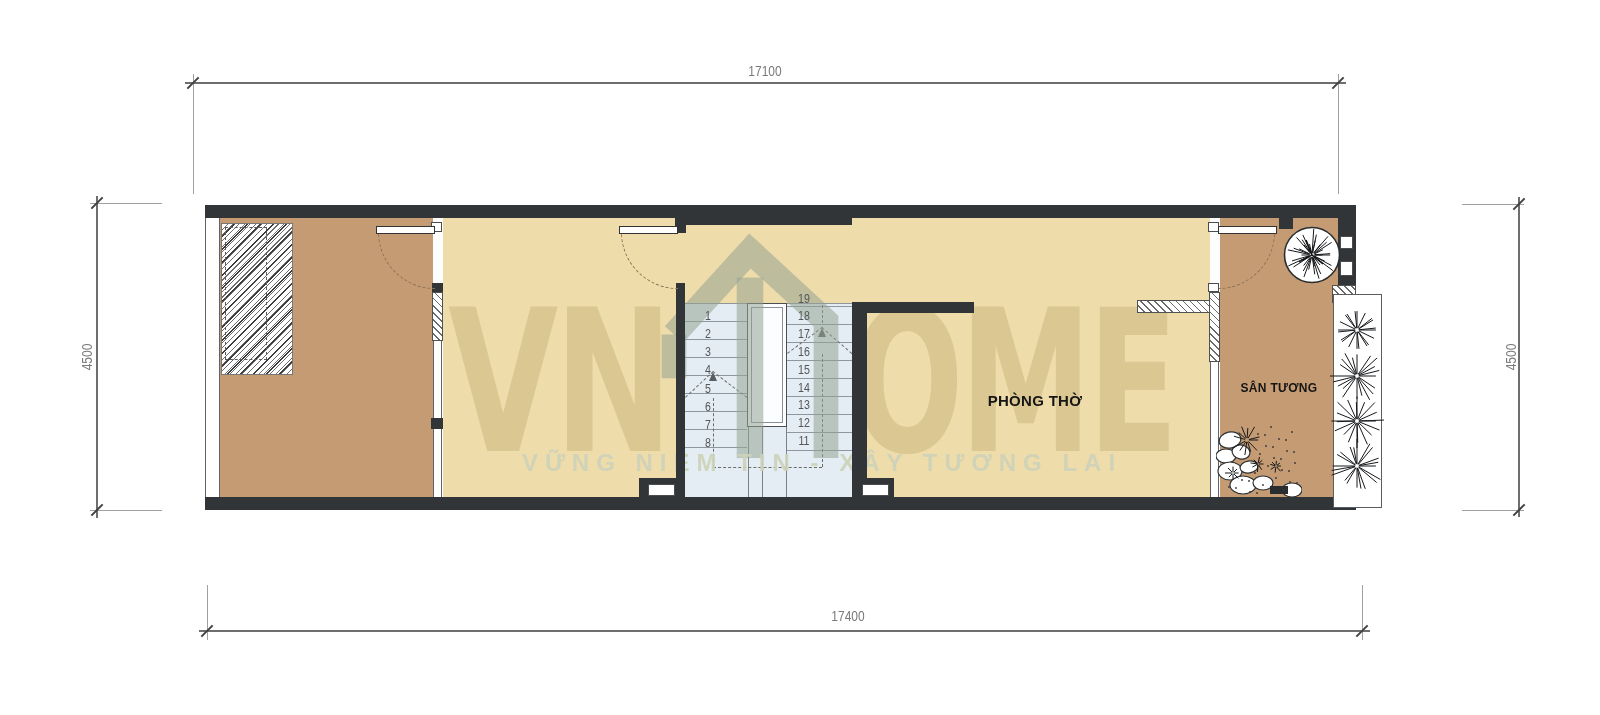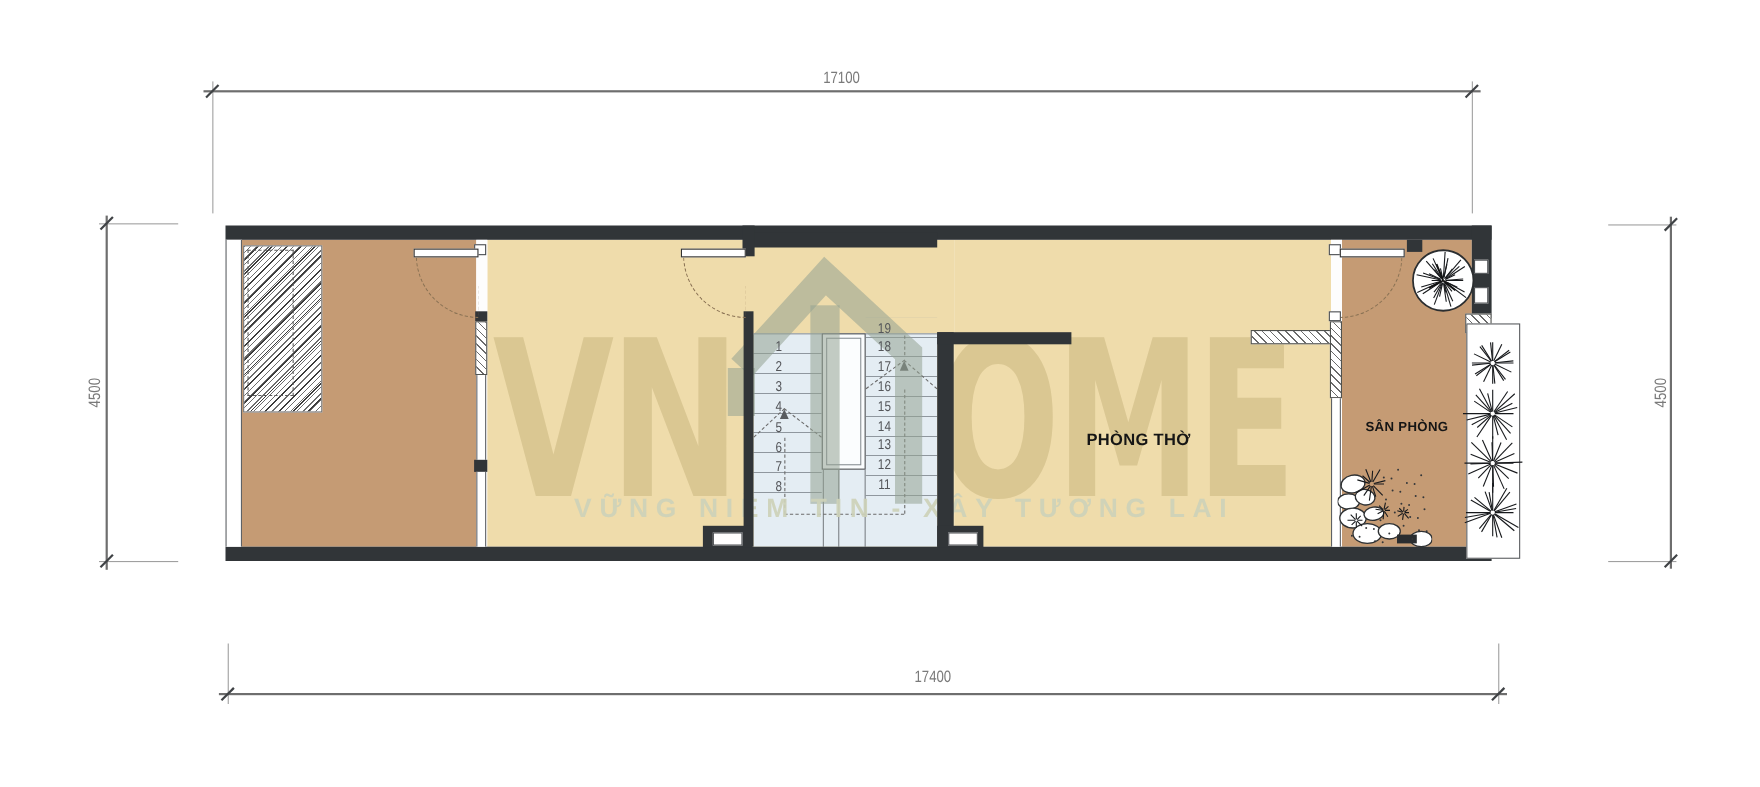--- a/index.html
+++ b/index.html
@@ -373,21 +373,21 @@
       <line x1="8.655918015210652" y1="8.754832138506382" x2="12.591426106474568" y2="13.283824969544677" stroke="#17191c" stroke-width="1"></line>
       <line x1="7.860456885355763" y1="8.990215996212637" x2="7.072038287615827" y2="14.584936374814037" stroke="#17191c" stroke-width="1"></line>
       <line x1="7.161024299201827" y1="8.544168883224883" x2="2.7144530849715123" y2="11.428263964316756" stroke="#17191c" stroke-width="1"></line>
       <line x1="7.038944561689229" y1="7.723644351435886" x2="2.2817201420509132" y2="6.3556838910435225" stroke="#17191c" stroke-width="1"></line>
       <line x1="7.292893218813452" y1="7.292893218813452" x2="4.040202025355333" y2="4.040202025355335" stroke="#17191c" stroke-width="1"></line>
       <line x1="8.069942847337533" y1="7.00244899974672" x2="8.367199948522048" y2="2.762857248670282" stroke="#17191c" stroke-width="1"></line>
       <line x1="8.798860328394179" y1="7.398483436871483" x2="11.91441560913148" y2="5.052568840670265" stroke="#17191c" stroke-width="1"></line>
     </svg>
 
   <div class="room-label" style="left:1035px;top:364px;font-size:15px;margin-top:36px;">PHÒNG THỜ</div>
-  <div class="room-label" style="left:1279px;top:388px;font-size:12px;">SÂN PHÒNG</div>
+  <div class="room-label" style="left:1279px;top:388px;font-size:12px;">SÂN TƯƠNG</div>
 
   <div class="ext-line" style="left:193px;top:74px;width:1px;height:120px;"></div>
   <div class="ext-line" style="left:1338px;top:74px;width:1px;height:120px;"></div>
   <div class="dim-line" style="left:185px;top:82px;width:1161px;height:2px;"></div>
   <div class="tick" style="left:193px;top:83px;"></div>
   <div class="tick" style="left:1338px;top:83px;"></div>
   <div class="dim-text h" style="left:765px;top:62px;">17100</div>
 
   <div class="ext-line" style="left:207px;top:585px;width:1px;height:55px;"></div>
   <div class="ext-line" style="left:1362px;top:585px;width:1px;height:55px;"></div>

